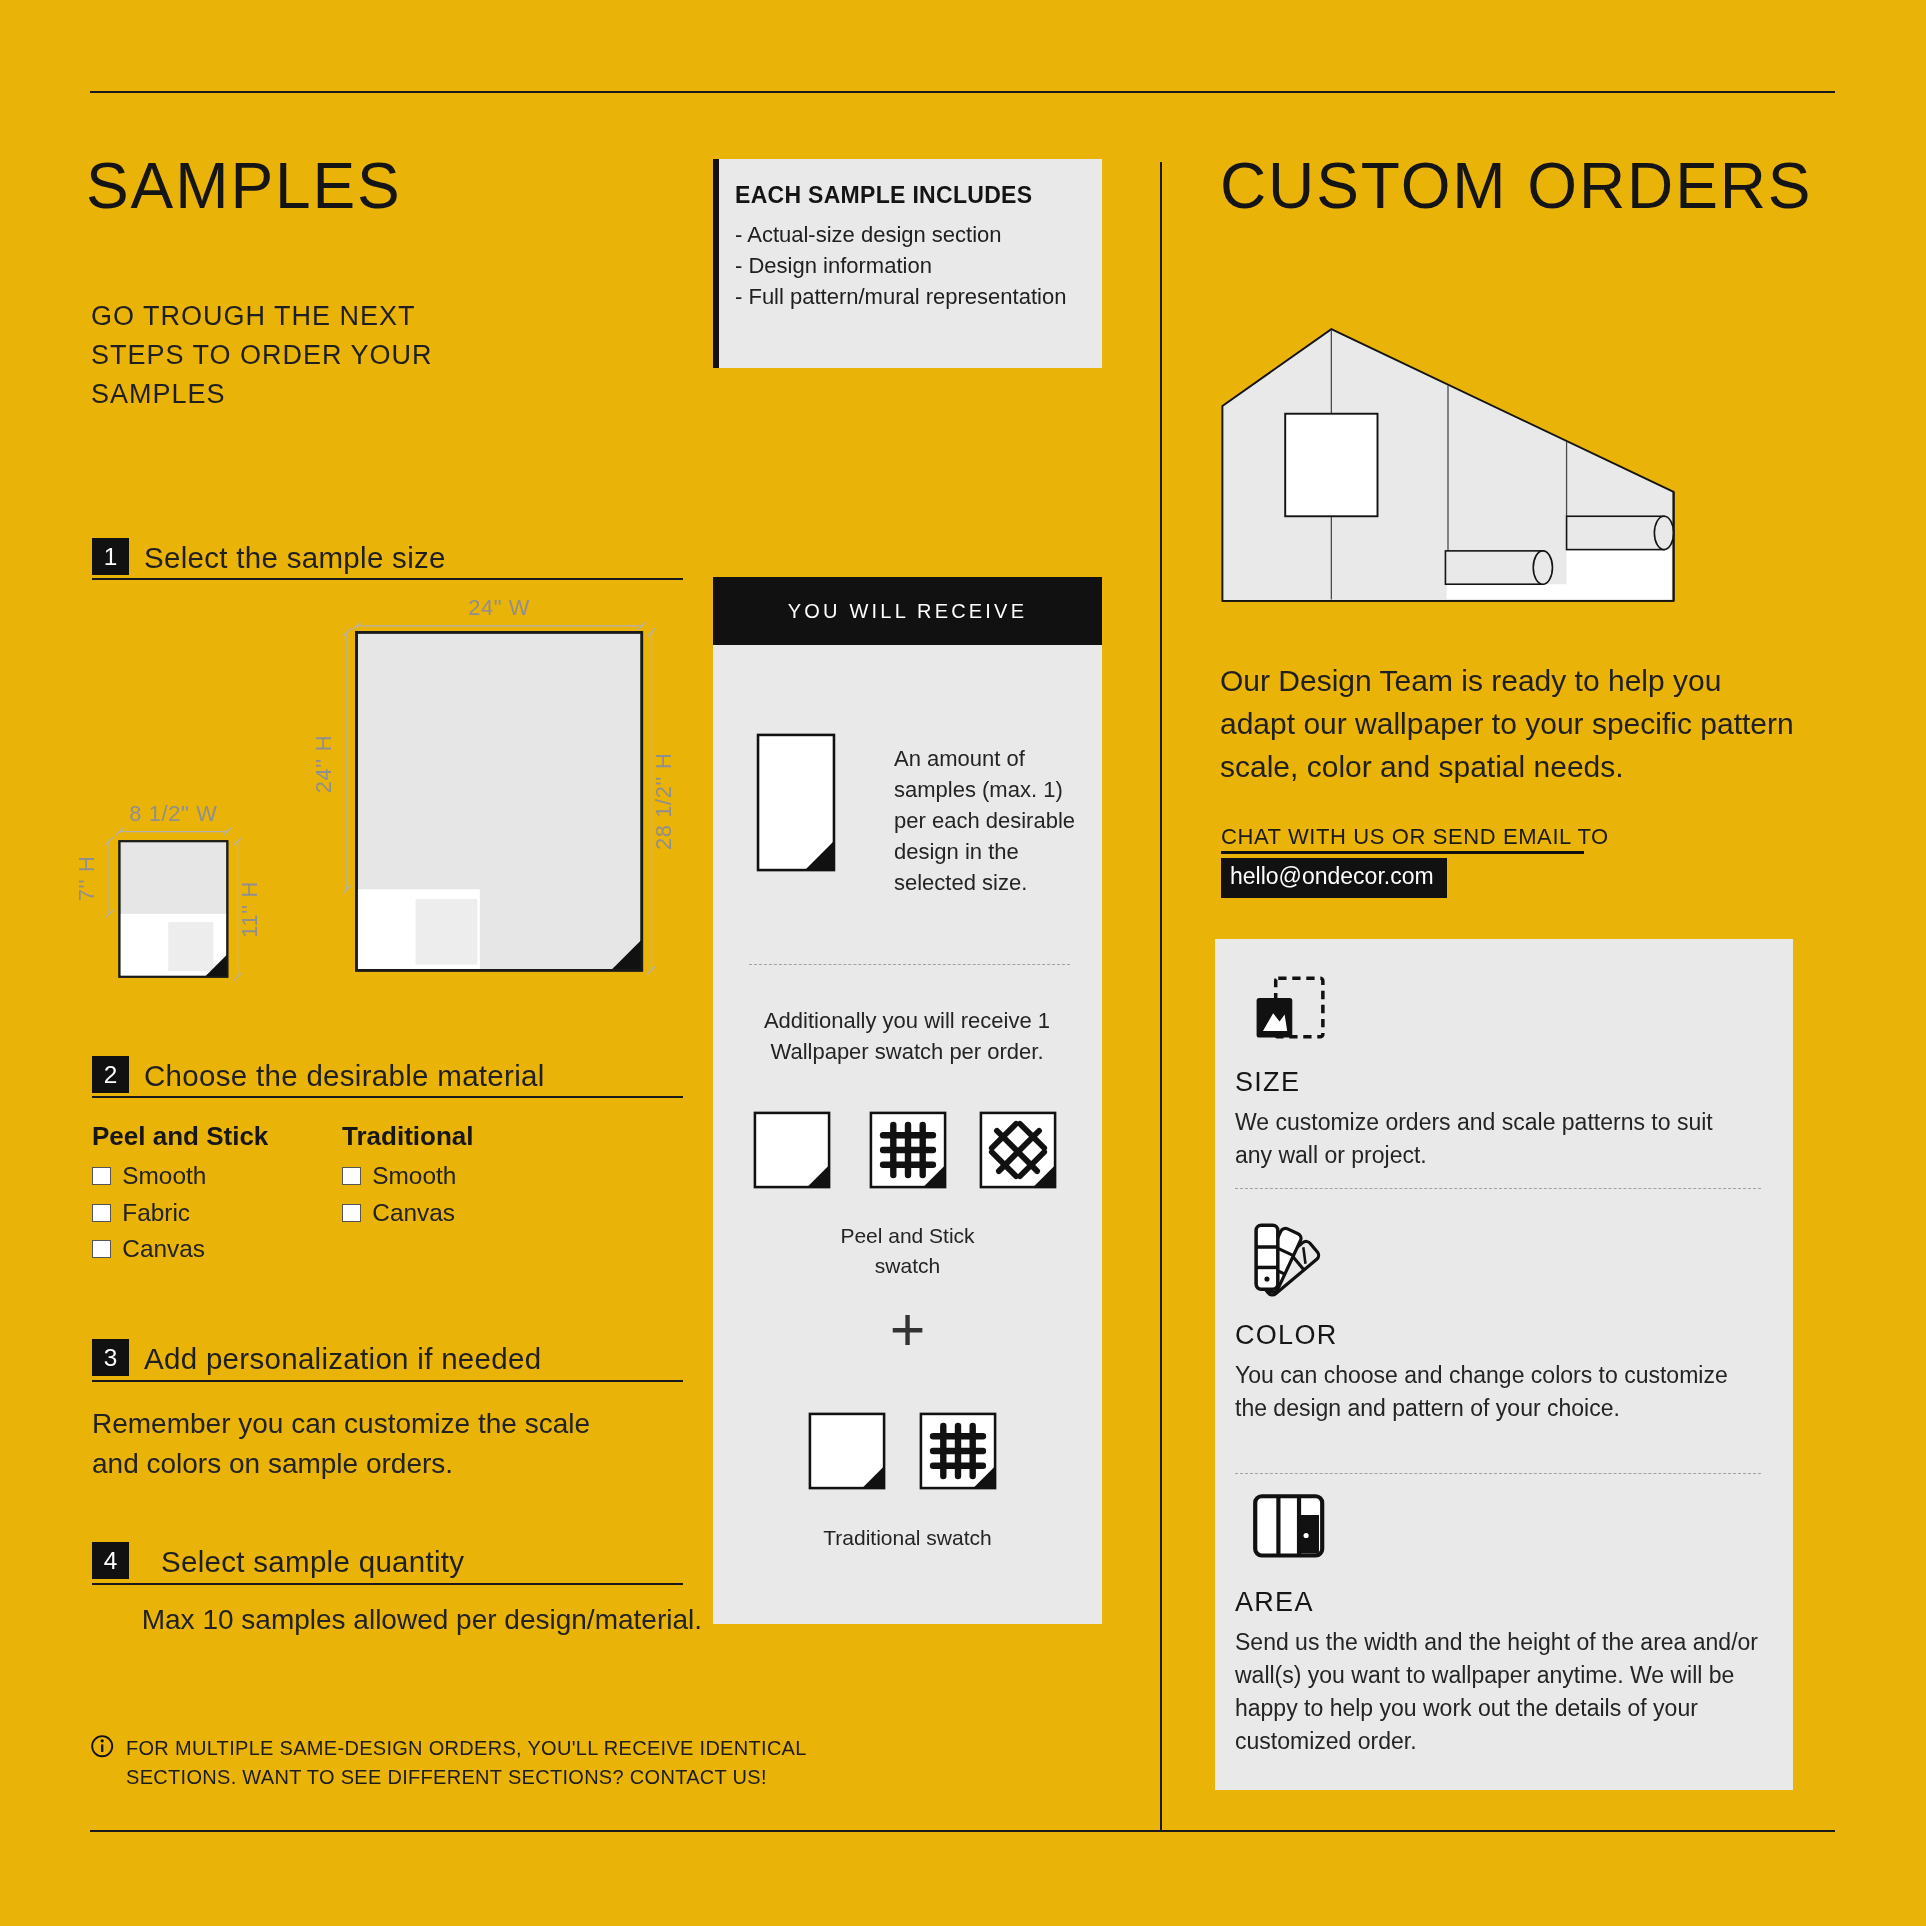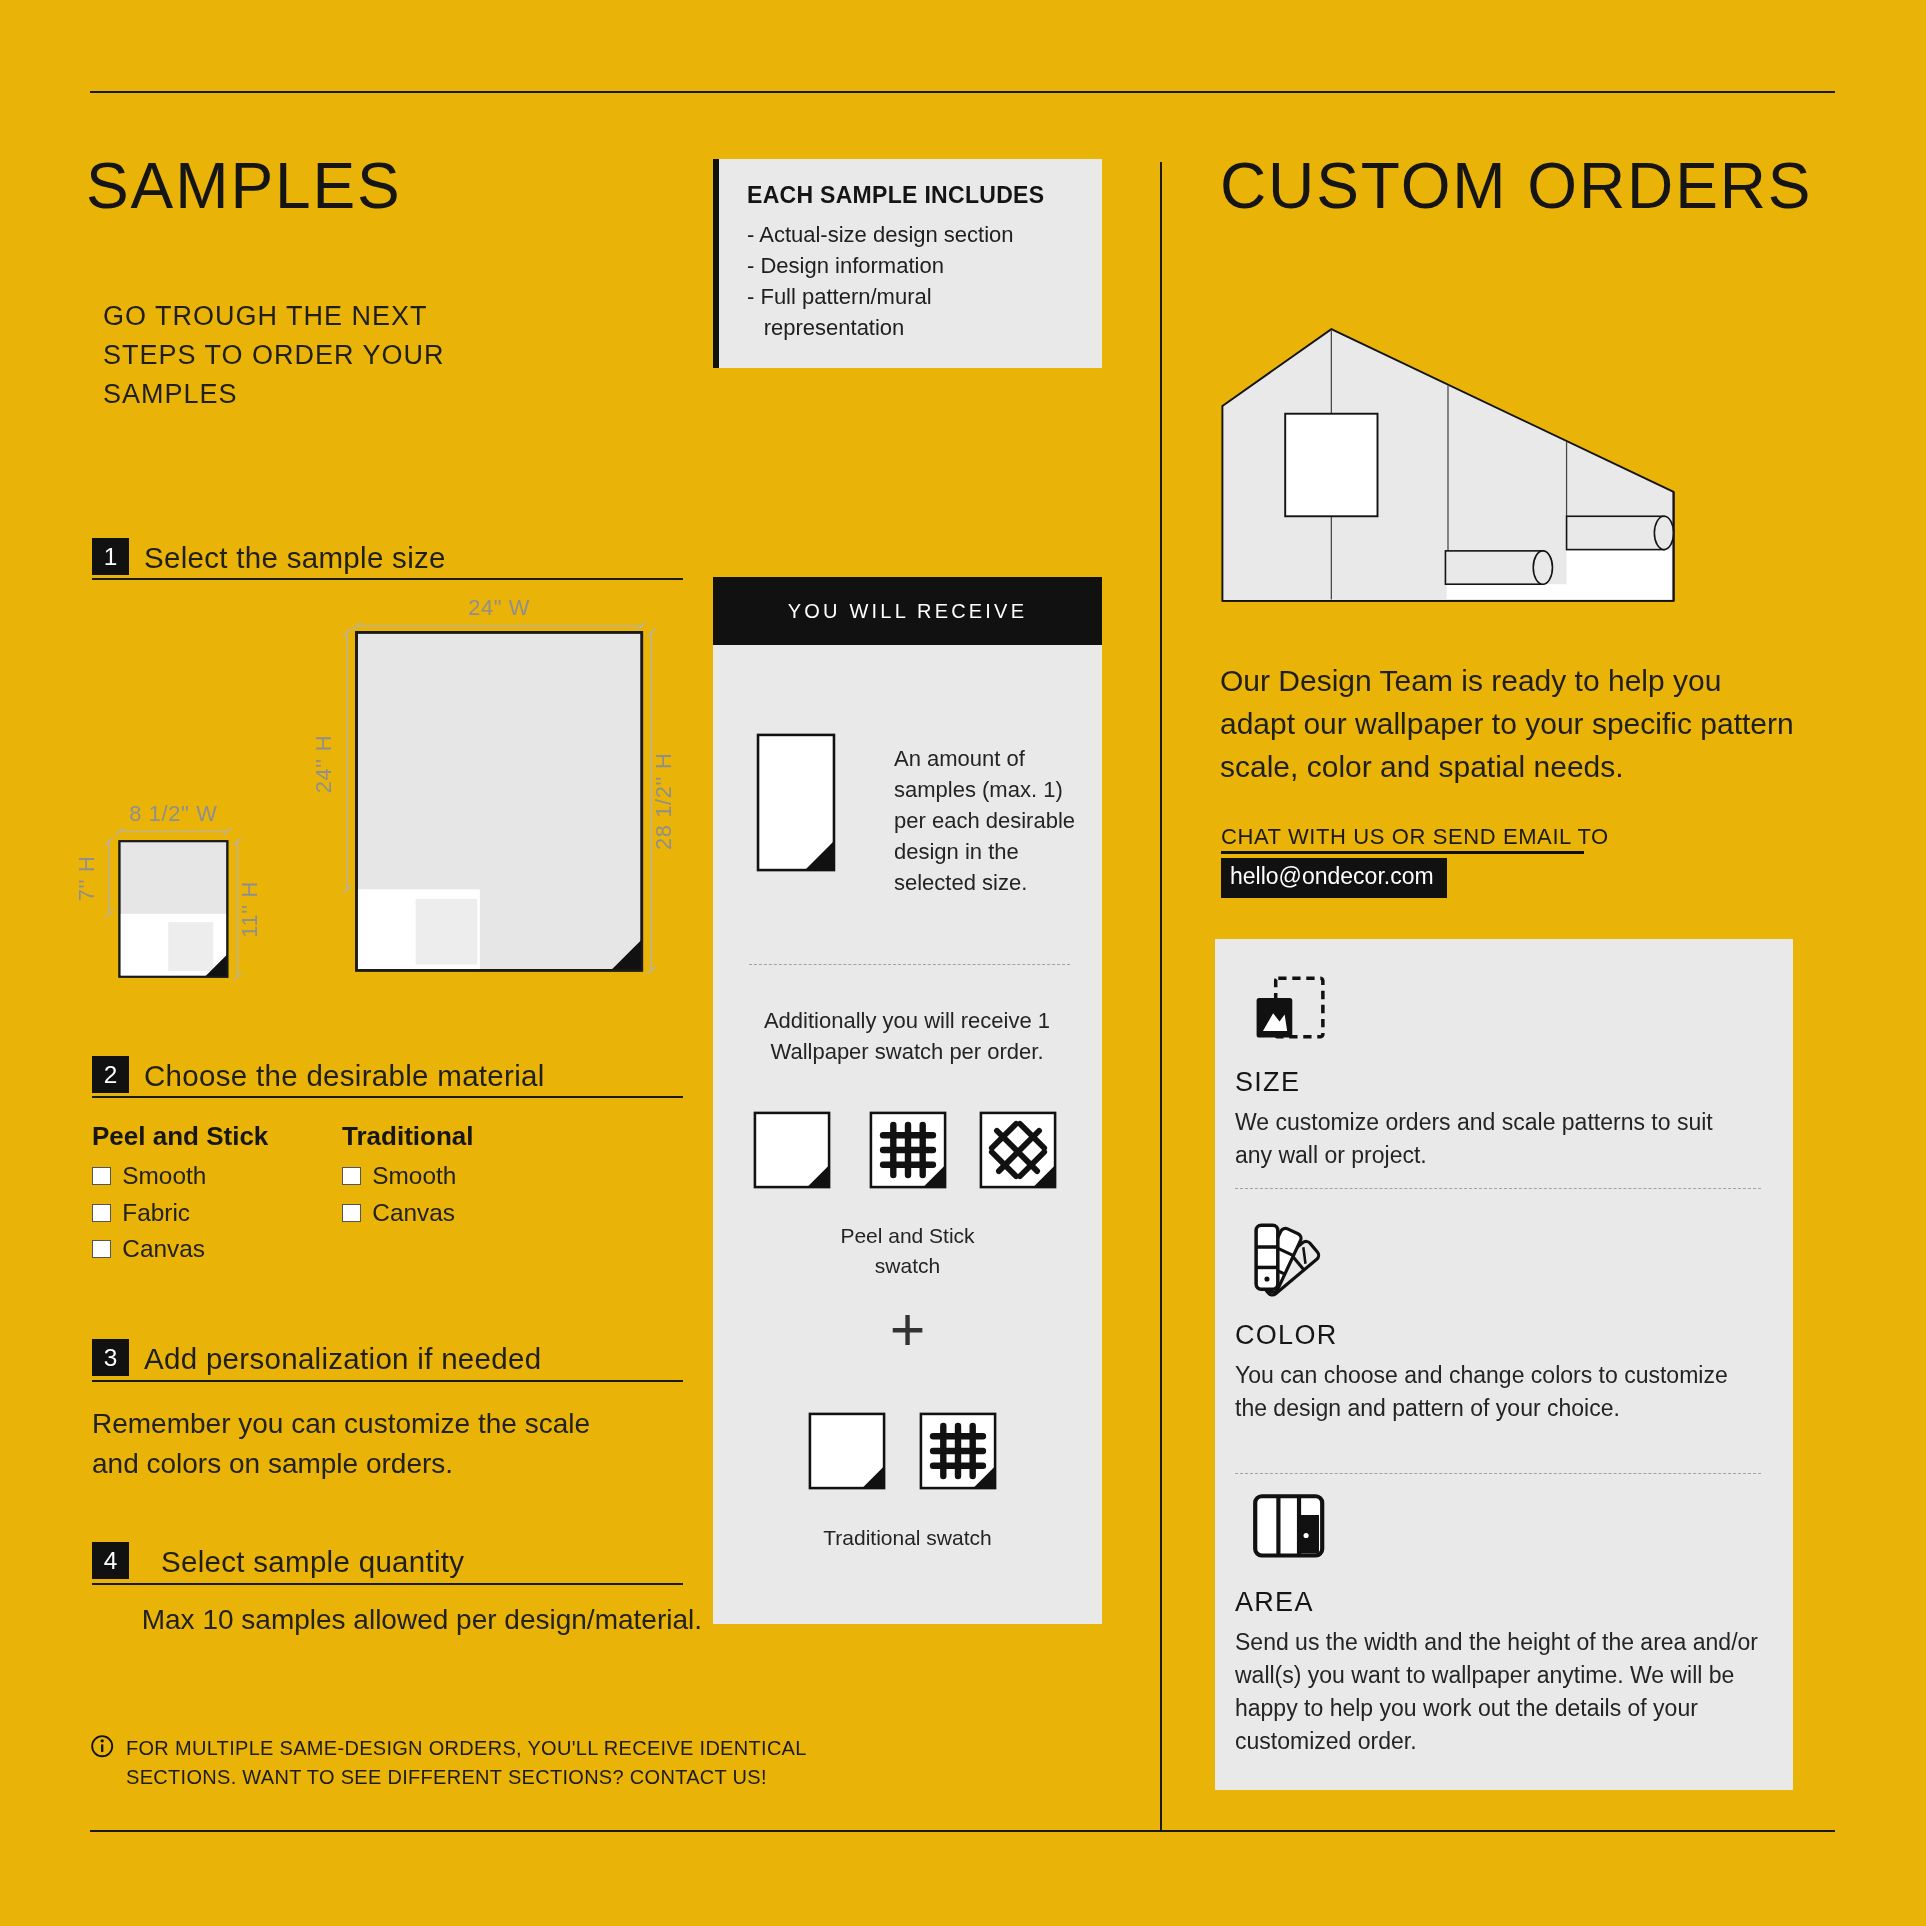--- a/index.html
+++ b/index.html
@@ -3,21 +3,21 @@
 <meta charset="utf-8">
 <style>
   html,body{margin:0;padding:0;background:#fff;}
   #canvas{position:relative;width:1926px;height:1926px;background:#eab308;
           font-family:"Liberation Sans",sans-serif;color:#1d1d1d;overflow:hidden;}
   .abs{position:absolute;}
   .h1{font-size:64px;font-weight:400;letter-spacing:1.9px;color:#151515;white-space:nowrap;}
   .rule{background:#1a1a1a;height:1.9px;}
   .vrule{background:#1a1a1a;width:1.9px;}
   .intro{font-size:27px;line-height:39px;letter-spacing:1px;color:#1f1f1f;}
-  .inc-box{background:#e9e9e9;border-left:6.4px solid #111;box-sizing:border-box;padding:23px 26px 19px 28px;}
+  .inc-box{background:#e9e9e9;border-left:6.4px solid #111;box-sizing:border-box;padding:23px 26px 19px 16px;}
   .inc-title{font-size:23px;font-weight:700;letter-spacing:0.3px;margin-bottom:10.3px;color:#141414;}
   .inc-item{font-size:22px;line-height:31px;color:#202020;padding-left:16.7px;text-indent:-16.7px;}
   .step-num{width:37px;height:37px;background:#111;color:#fff;font-size:24.4px;
             display:flex;align-items:center;justify-content:center;}
   .step-label{font-size:29.5px;color:#1f1f1f;letter-spacing:0.3px;white-space:nowrap;}
   .mat-title{font-size:26px;font-weight:700;color:#161616;}
   .opt-row{display:flex;align-items:center;font-size:24.4px;color:#222;}
   .opt-box{width:16.7px;height:16.7px;border:1.3px solid #555;margin-right:11.6px;flex:none;background:#fff;}
   .note{font-size:28px;line-height:40px;color:#222;}
   .recv-head{background:#111;color:#fff;font-size:20px;letter-spacing:3.2px;
@@ -39,21 +39,21 @@
 </head>
 <body>
 
 <div id="canvas">
 
   <div class="abs rule" style="left:90px;top:91px;width:1745px;"></div>
   <div class="abs rule" style="left:90px;top:1830px;width:1745px;"></div>
   <div class="abs vrule" style="left:1160px;top:162px;height:1669px;"></div>
 
   <div class="abs h1" style="left:86px;top:149px;">SAMPLES</div>
-  <div class="abs intro" style="left:91px;top:297px;width:424px;margin-left:12px;">GO TROUGH THE NEXT STEPS TO ORDER YOUR SAMPLES</div>
+  <div class="abs intro" style="left:91px;top:297px;width:424px;">GO TROUGH THE NEXT STEPS TO ORDER YOUR SAMPLES</div>
 
   <div class="abs inc-box" style="left:713px;top:159px;width:389px;height:209px;">
     <div class="inc-title">EACH SAMPLE INCLUDES</div>
     <div class="inc-item">- Actual-size design section</div>
     <div class="inc-item">- Design information</div>
     <div class="inc-item">- Full pattern/mural representation</div>
   </div>
 
   <div class="abs step-num" style="left:92px;top:538px;">1</div>
   <div class="abs step-label" style="left:144px;top:541px;">Select the sample size</div>

